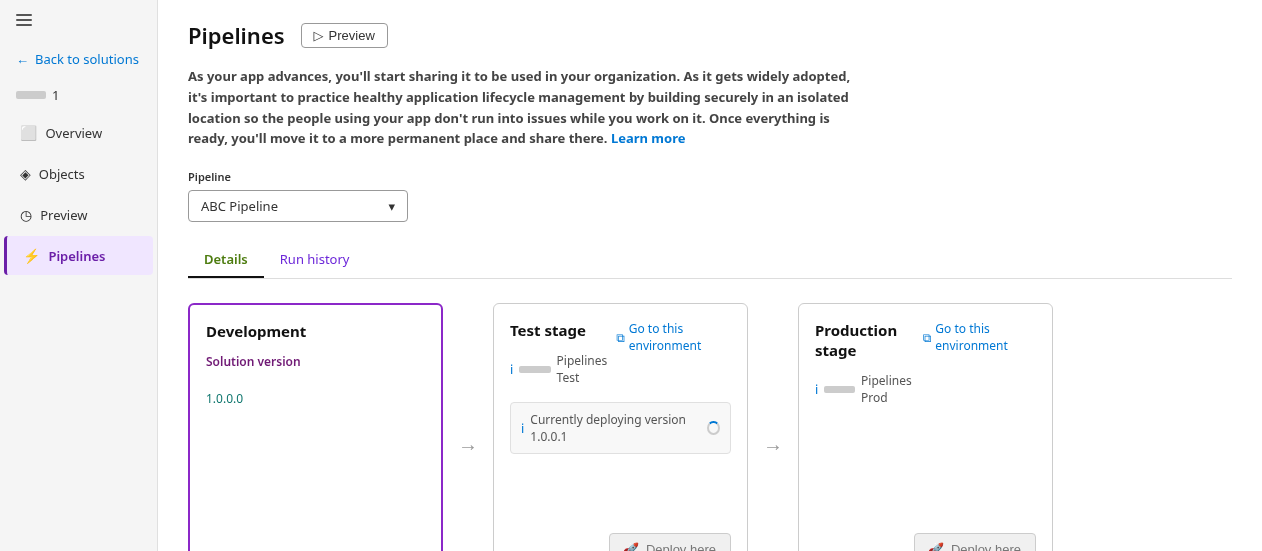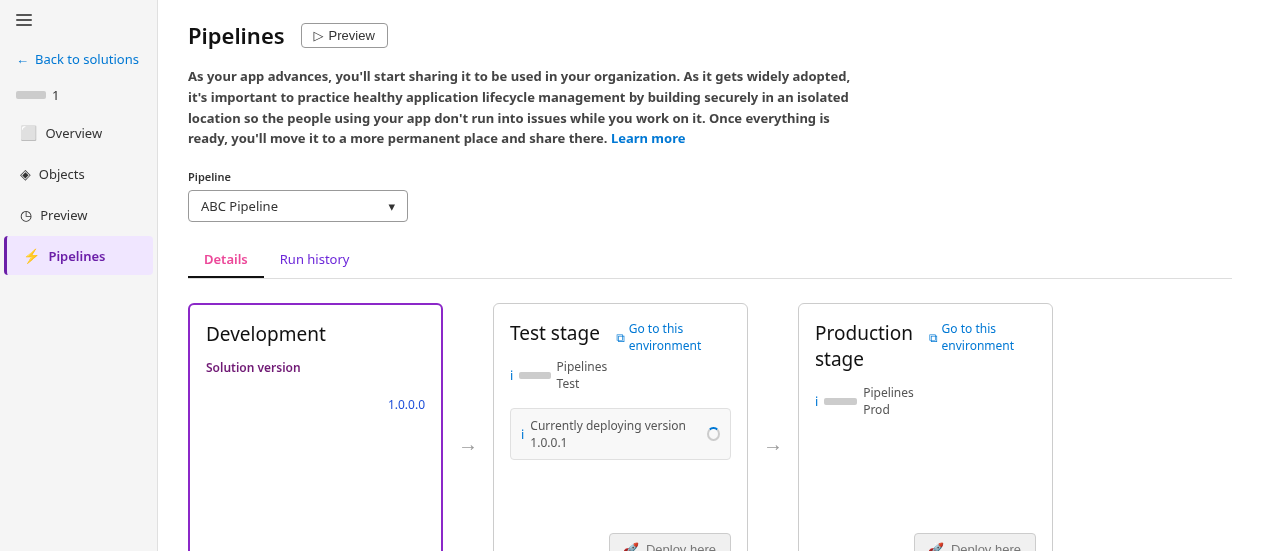--- a/index.html
+++ b/index.html
@@ -130,21 +130,21 @@
       margin-bottom: 24px;
     }
     .tab {
       padding: 8px 16px;
       font-size: 13px;
       cursor: pointer;
       color: #6d28d9;
       border-bottom: 2px solid transparent;
     }
     .tab.active {
-      color: #ec4899;
+      color: #4d7c0f;
       font-weight: 600;
       border-bottom: 2px solid #111;
     }
 
     
     .stages-container {
       display: flex;
       align-items: center;
       gap: 0;
     }
@@ -162,22 +162,22 @@
       border: 2px solid #8b28c8;
     }
     .stage-card.test-stage {
       background: #fff;
     }
     .stage-card.production-stage {
       background: #fff;
     }
 
     .stage-title {
-      font-size: 19px;
-      font-weight: 400;
+      font-size: 15px;
+      font-weight: 700;
       margin-bottom: 12px;
       color: #111;
     }
 
     .stage-env-row {
       display: flex;
       align-items: center;
       gap: 6px;
       font-size: 12px;
       color: #555;
@@ -211,22 +211,21 @@
     .stage-description a { color: #0078d4; }
 
     .solution-version-label {
       font-size: 12px;
       font-weight: 600;
       color: #701a75;
       margin-bottom: 20px;
     }
     .solution-version-value {
       font-size: 12px;
-      color: #1d4ed8;
-      text-align: right;
+      color: #0f766e;
     }
 
     .arrow-container {
       display: flex;
       align-items: center;
       justify-content: center;
       width: 50px;
       color: #999;
       font-size: 20px;
     }

